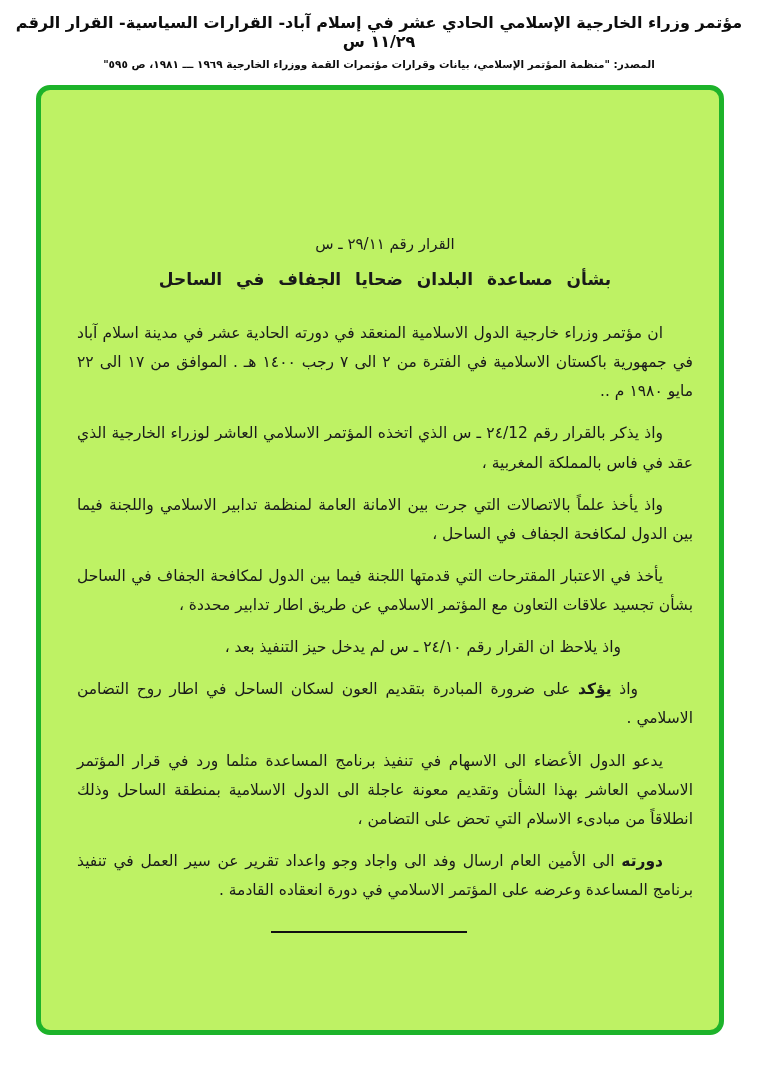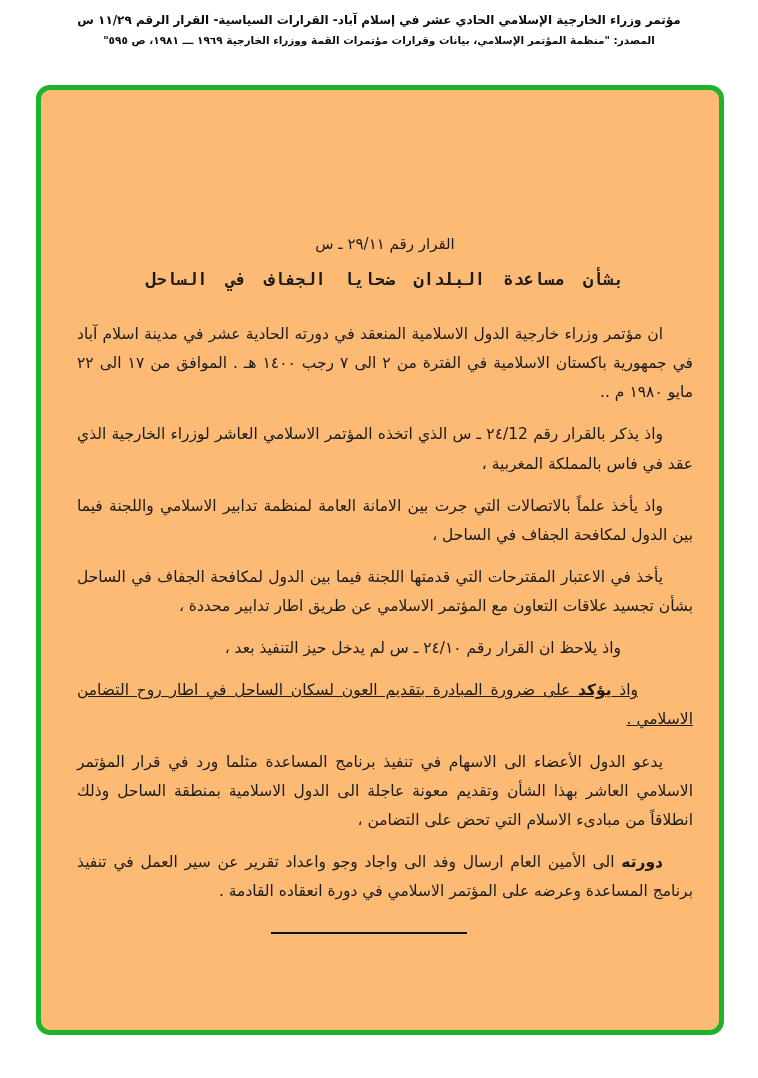--- a/index.html
+++ b/index.html
@@ -13,66 +13,65 @@
     overflow: hidden;
   }
   .doc-header {
     direction: rtl;
     text-align: center;
     padding-top: 13px;
     color: #0d0d0d;
   }
   .doc-header .h1 {
     font-weight: bold;
-    font-size: 12px;
+    font-size: 16px;
     letter-spacing: 0px;
   }
   .doc-header .h2 {
     font-weight: bold;
     font-size: 10.5px;
     margin-top: 7px;
   }
   .green-box {
     position: absolute;
     left: 36px;
     top: 85px;
     width: 688px;
     height: 950px;
     border: 5px solid #1db32a;
     border-radius: 14px;
     box-sizing: border-box;
-    background: #fdba74;
+    background: #bef264;
   }
   .content {
     direction: rtl;
     text-align: justify;
     padding: 145px 26px 0 36px;
     font-size: 15.5px;
     color: #1a1a1a;
   }
   .res-number {
     text-align: center;
     font-size: 15px;
     margin-bottom: 16px;
   }
   .res-subject {
     text-align: center;
     font-weight: bold;
     font-size: 17px;
     word-spacing: 8px;
     margin-bottom: 30px;
-    font-family: Liberation Mono, monospace;
   }
   .para {
     margin: 0 0 13px 0;
     line-height: 1.88;
     text-indent: 30px;
   }
   .para.indent-deep  { text-indent: 72px; }
-  .para.indent-med   { text-indent: 55px; text-decoration: underline; }
+  .para.indent-med   { text-indent: 55px; }
   .para .lead { font-weight: bold; }
   .end-rule {
     width: 196px;
     height: 2px;
     background: #111111;
     margin: 26px auto 0 auto;
     transform: translateX(-16px);
   }
 </style>
 </head>

